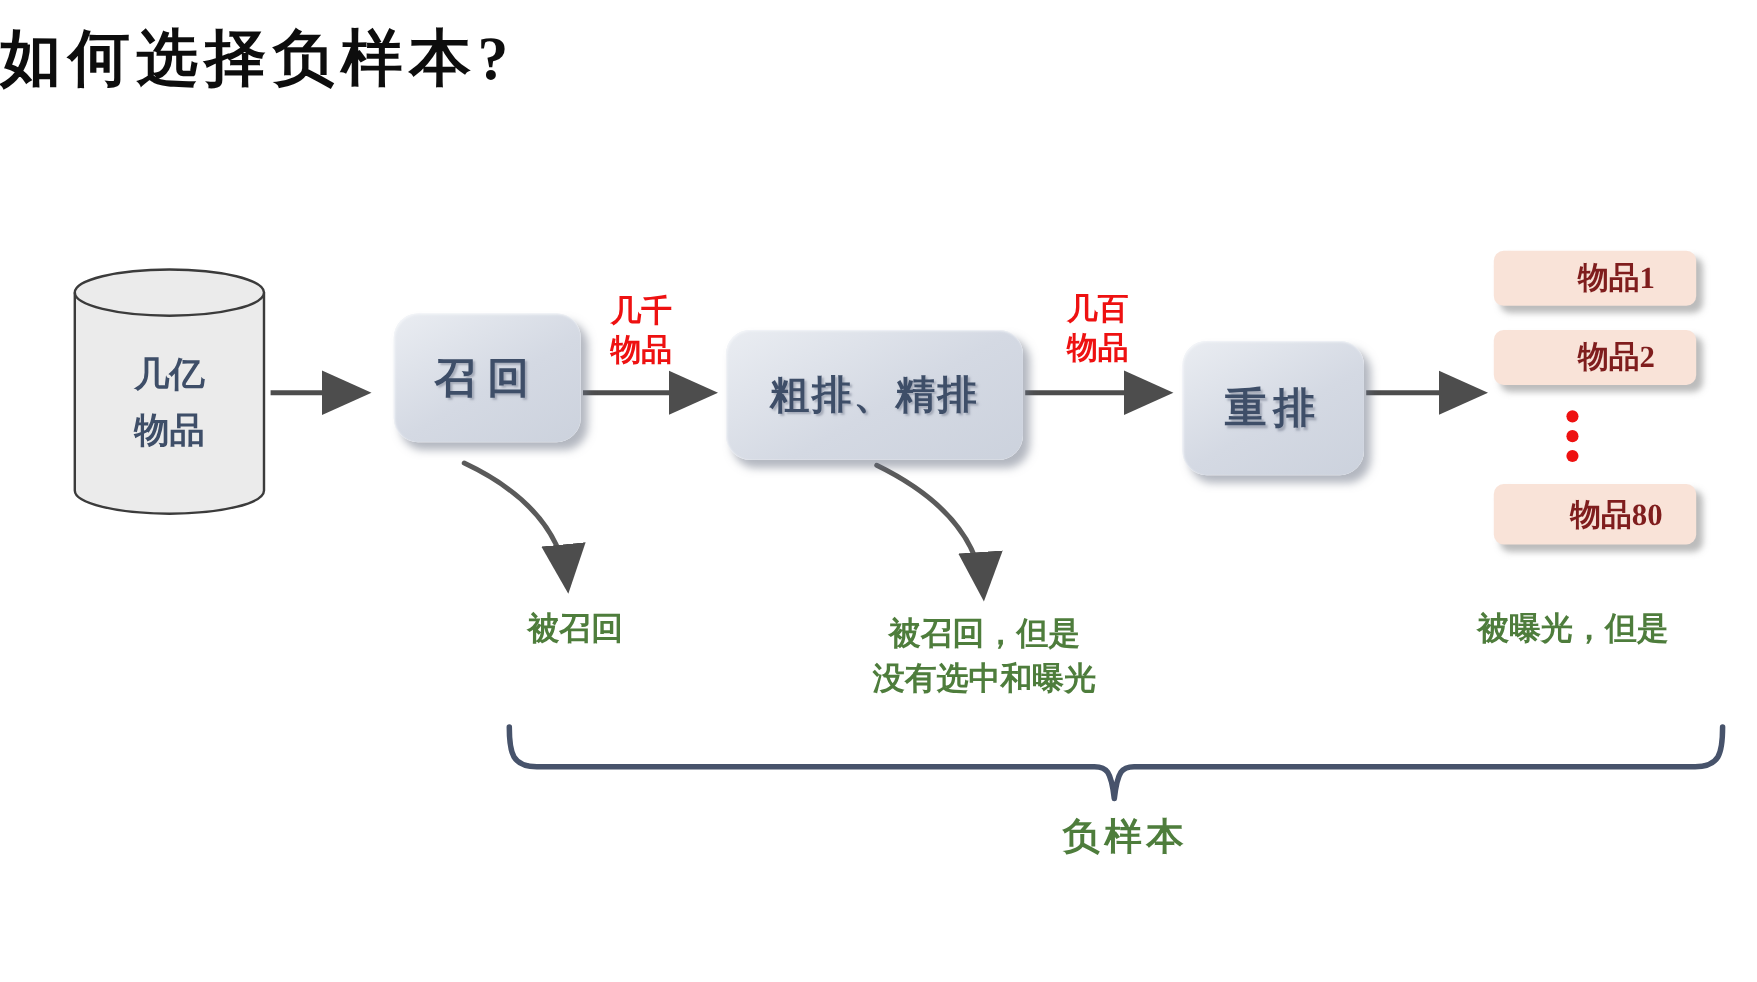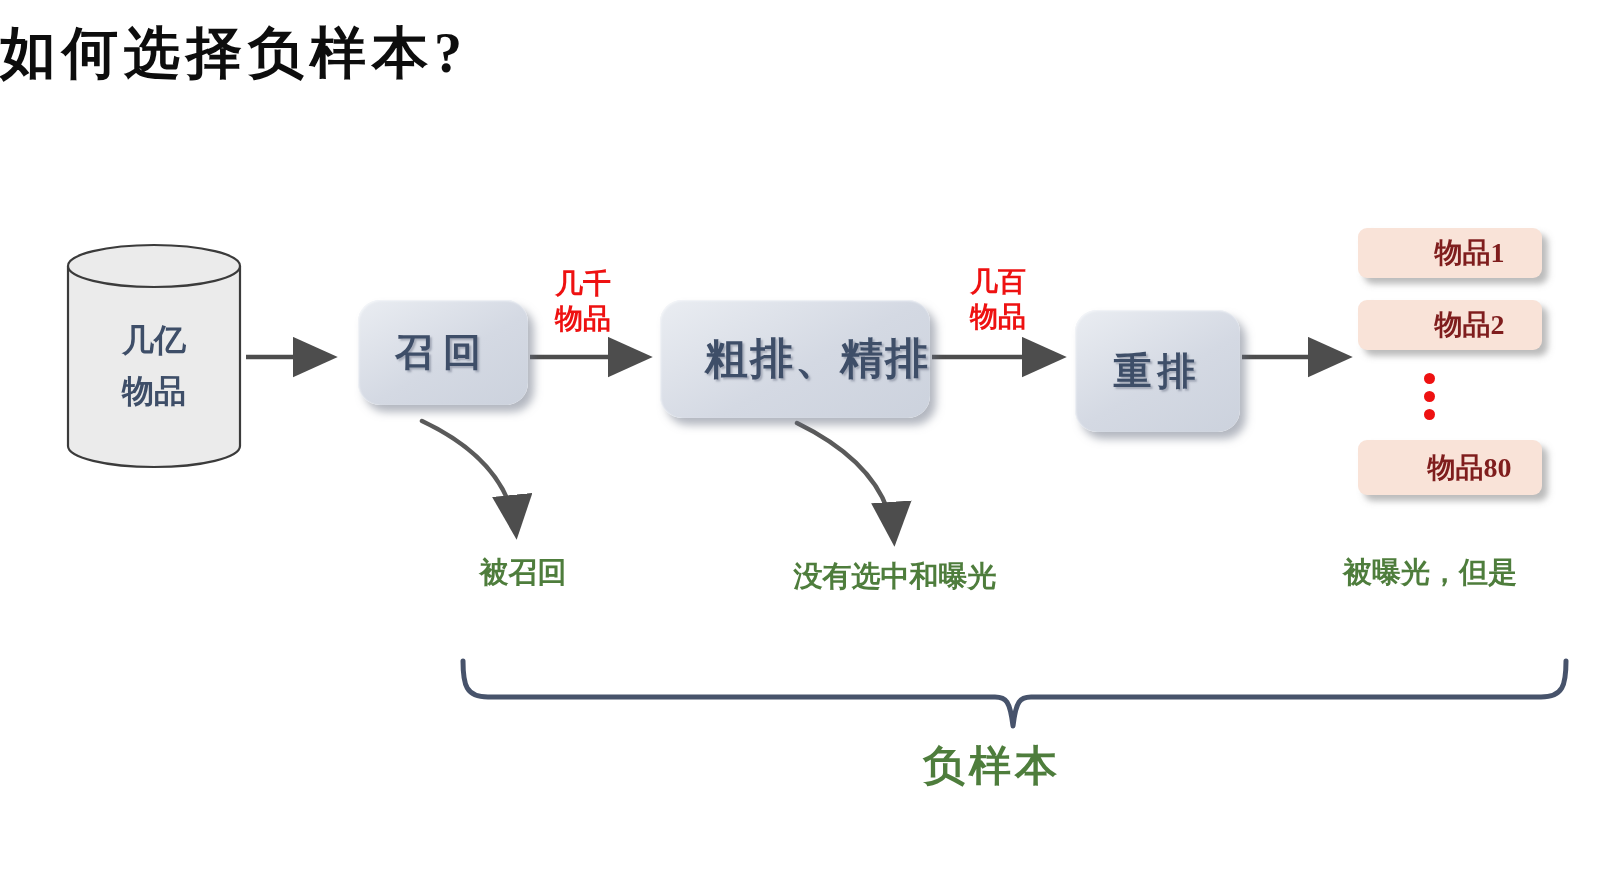--- a/index.html
+++ b/index.html
@@ -18,22 +18,22 @@
     color:#3e4e68;font-weight:bold;font-size:32px;line-height:51px;
   }
   .stage-box{
     border-radius:22px;
     background:linear-gradient(150deg,#eaedf2 0%,#d4d9e3 55%,#ccd2dd 100%);
     box-shadow:6px 7px 8px rgba(104,112,130,0.5), inset 1px 1px 2px #f4f6f9;
     display:flex;align-items:center;justify-content:center;
     color:#3e4e68;font-weight:bold;
     text-shadow:2px 2px 2px rgba(120,128,145,0.55);
   }
-  .box-recall{left:358px;top:300px;width:170px;height:105px;font-size:38px;letter-spacing:10px;}
-  .box-rank{left:660px;top:300px;width:270px;height:118px;font-size:43px;letter-spacing:2px;justify-content:flex-end;}
+  .box-recall{left:358px;top:285px;width:170px;height:117px;font-size:38px;letter-spacing:10px;}
+  .box-rank{left:660px;top:300px;width:270px;height:118px;font-size:36px;letter-spacing:2px;}
   .box-rerank{left:1075px;top:310px;width:165px;height:122px;font-size:38px;letter-spacing:6px;}
   .flow-label{
     color:#ee1111;font-weight:bold;font-size:28px;line-height:35px;text-align:center;
   }
   .fl-1{left:503px;top:266px;width:160px;}
   .fl-2{left:918px;top:264px;width:160px;}
   .item-box{
     left:1358px;width:145px;border-radius:9px;background:#f9e3d8;
     box-shadow:6px 6px 6px rgba(122,122,122,0.5);
     display:flex;align-items:center;justify-content:center;
@@ -44,22 +44,22 @@
   .item-80{top:440px;height:55px;}
   .vdots{left:1424px;top:373px;display:flex;flex-direction:column;gap:7px;}
   .vdots .dot{width:11px;height:11px;border-radius:50%;background:#ee1111;}
   .annotation{
     color:#4e7d3c;font-size:29px;line-height:41px;text-align:center;font-weight:bold;
   }
   .an-1{left:413px;top:552px;width:220px;}
   .an-2{left:735px;top:556px;width:320px;}
   .an-3{left:1268px;top:552px;width:324px;}
   .brace-label{
-    left:923px;top:738px;width:200px;text-align:left;
-    color:#4e7d3c;font-size:42px;font-weight:bold;letter-spacing:4px;
+    left:923px;top:738px;width:200px;text-align:center;
+    color:#4e7d3c;font-size:34px;font-weight:bold;letter-spacing:4px;
   }
 </style>
 </head>
 <body>
 
 <div class="canvas">
 
   <div class="abs page-title">如何选择负样本?</div>
 
   <svg class="abs svg-layer" viewBox="0 0 1597 893" xmlns="http://www.w3.org/2000/svg">
@@ -124,20 +124,21 @@
     <div class="dot"></div>
   </div>
   <div class="abs item-box item-80">
     <span>物品80</span>
   </div>
 
   <div class="abs annotation an-1">
     <div>被召回</div>
   </div>
   <div class="abs annotation an-2">
+    <div>被召回，但是</div>
     <div>没有选中和曝光</div>
   </div>
   <div class="abs annotation an-3">
     <div>被曝光，但是</div>
   </div>
 
   <div class="abs brace-label">负样本</div>
 
 </div>
 

